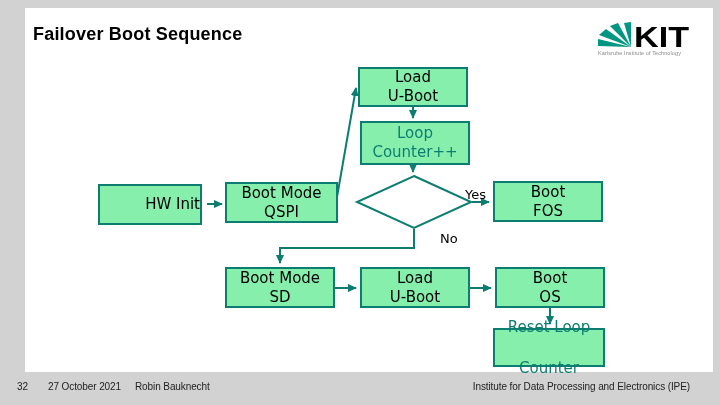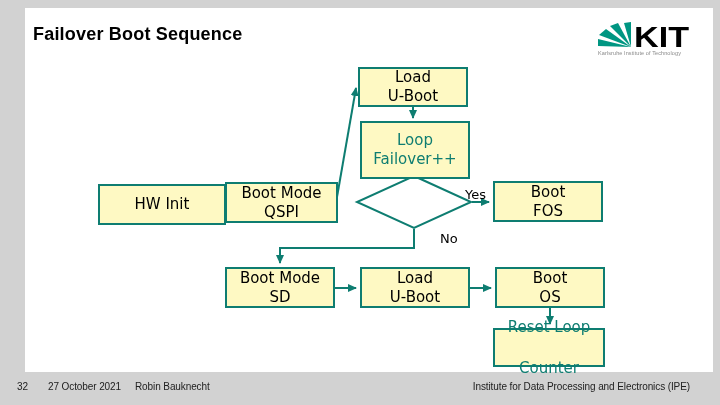--- a/index.html
+++ b/index.html
@@ -34,21 +34,21 @@
     transform:scale(.92);transform-origin:left top;
   }
   
   svg.diagram{position:absolute;left:0;top:0;width:720px;height:405px;}
   svg.diagram .edge{stroke:var(--teal);stroke-width:2;fill:none;}
   svg.diagram .shape{stroke:var(--teal);stroke-width:2;fill:#fff;}
   #arrowhead path{fill:var(--teal);}
   
   .box{
     position:absolute;box-sizing:border-box;
-    border:2px solid var(--teal);background:#fef9c3;
+    border:2px solid var(--teal);background:#86efac;
     display:flex;flex-direction:column;align-items:center;justify-content:center;
     text-align:center;color:#000;
     font-family:"DejaVu Sans",sans-serif;font-size:15px;line-height:19px;
   }
   .box.teal-text{color:var(--teal);}
   .diamond-text{
     position:absolute;left:374px;top:190px;width:80px;
     text-align:center;color:var(--teal);
     font-family:"DejaVu Sans",sans-serif;font-size:10px;line-height:12px;
   }
@@ -107,26 +107,26 @@
     <line class="edge" x1="470" y1="288" x2="491" y2="288" marker-end="url(#arrowhead)"></line>
     <line class="edge" x1="550" y1="308" x2="550" y2="324" marker-end="url(#arrowhead)"></line>
     <polygon class="shape" points="414,176 471,202 414,228 357,202"></polygon>
   </svg>
 
   <div class="box" style="left:358px;top:67px;width:110px;height:40px;">
     <span>Load</span>
     <span>U-Boot</span>
   </div>
 
-  <div class="box teal-text" style="left:360px;top:121px;width:110px;height:58px;">
+  <div class="box teal-text" style="left:360px;top:121px;width:110px;height:44px;">
     <span>Loop</span>
-    <span>Failover++</span>
+    <span>Counter++</span>
   </div>
 
-  <div class="box" style="left:98px;top:184px;width:128px;height:41px;">
+  <div class="box" style="left:98px;top:184px;width:104px;height:41px;align-items:flex-end;">
     <span>HW Init</span>
   </div>
 
   <div class="box" style="left:225px;top:182px;width:113px;height:41px;">
     <span>Boot Mode</span>
     <span>QSPI</span>
   </div>
 
   <div class="box" style="left:493px;top:181px;width:110px;height:41px;">
     <span>Boot</span>

